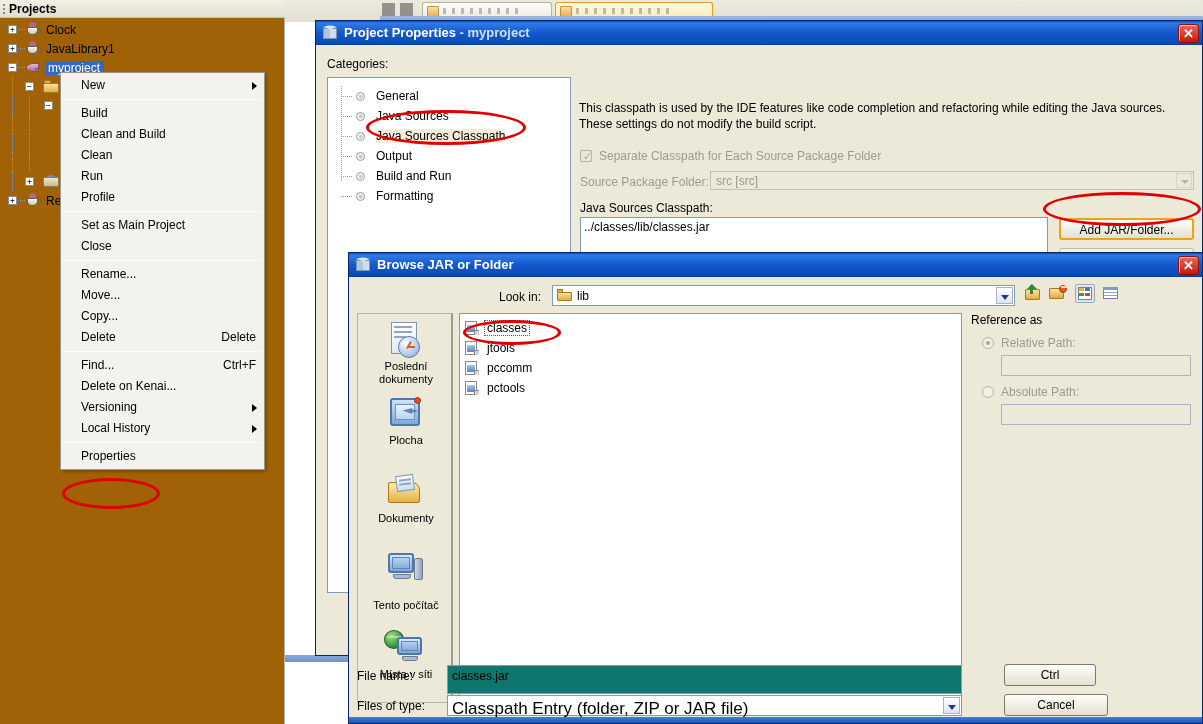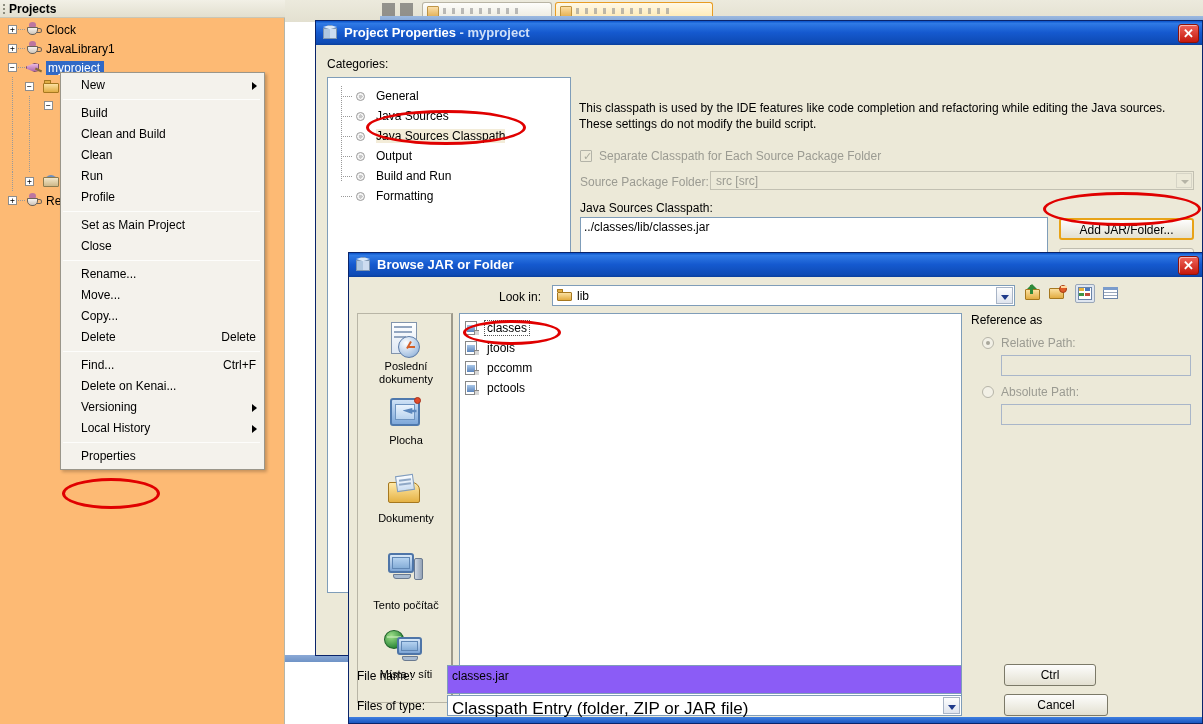--- a/index.html
+++ b/index.html
@@ -50,21 +50,21 @@
     background:#ffffff;
   }
   #nb-bottom-blue {
     position:absolute; left:285px; top:655px; width:918px; height:7px;
     background:linear-gradient(#8ba9d6,#6f93c6);
   }
 
   
   #projects-panel {
     position:absolute; left:0; top:0; width:285px; height:724px;
-    background:#fdba74; border-right:1px solid #b5b5a8;
+    background:#a16207; border-right:1px solid #b5b5a8;
   }
   #projects-header {
     position:absolute; left:0; top:0; width:285px; height:18px;
     background:linear-gradient(#f2f0e6,#e2dfcf);
     border-bottom:1px solid #c9c6b6;
   }
   #projects-header .grip {
     position:absolute; left:3px; top:4px; width:2px; height:11px;
     background:repeating-linear-gradient(#8c8c7e 0 2px,transparent 2px 4px);
   }
@@ -326,21 +326,21 @@
   }
   .radio-dim.on::after {
     content:""; position:absolute; left:3px; top:3px; width:4px; height:4px;
     background:#a9a79b; border-radius:50%;
   }
   .tf-dim {
     position:absolute; height:21px; background:#ece9d8; border:1px solid #a9b6c9;
   }
 
   .tf {
-    position:absolute; height:29px; background:#8b5cf6; border:1px solid #7f9db9;
+    position:absolute; height:29px; background:#0f766e; border:1px solid #7f9db9;
   }
   .tf .v { position:absolute; left:4px; top:3px; font-size:12px; }
   .combo {
     position:absolute; height:21px; background:#fff; border:1px solid #7f9db9;
   }
   .combo .v { position:absolute; left:4px; top:3px; font-size:17px; }
   .combo .drop {
     position:absolute; right:1px; top:1px; width:17px; height:17px;
     background:linear-gradient(#fdfdfd,#dfe4ee); border:1px solid #a8b4c6;
   }

